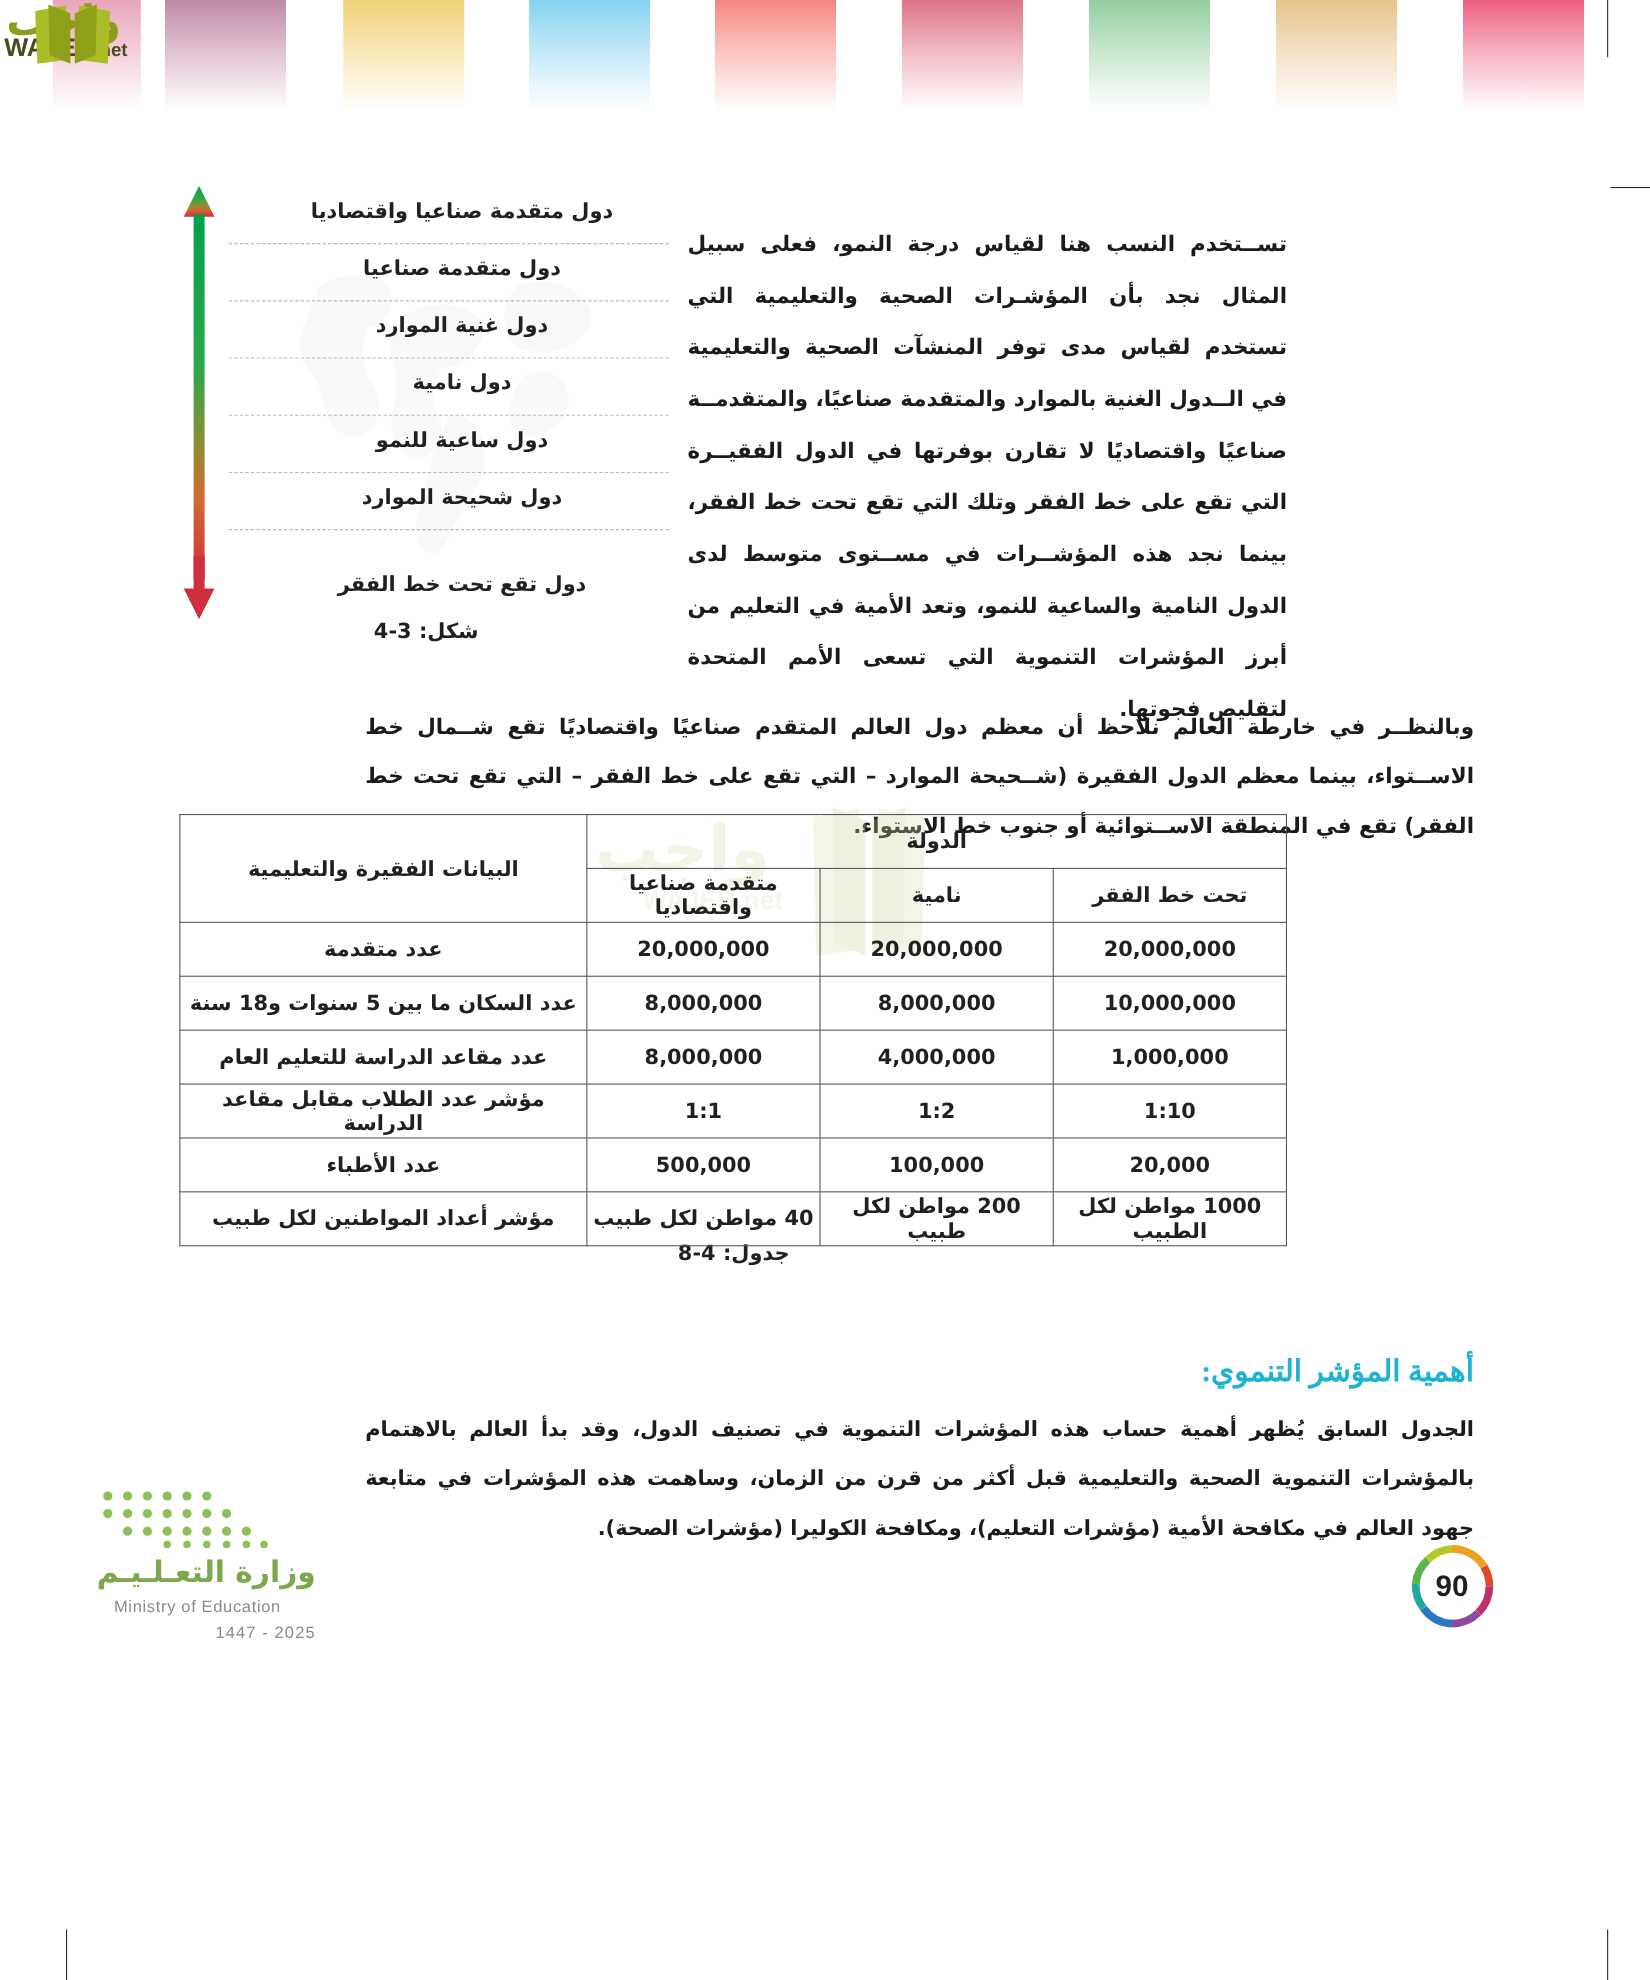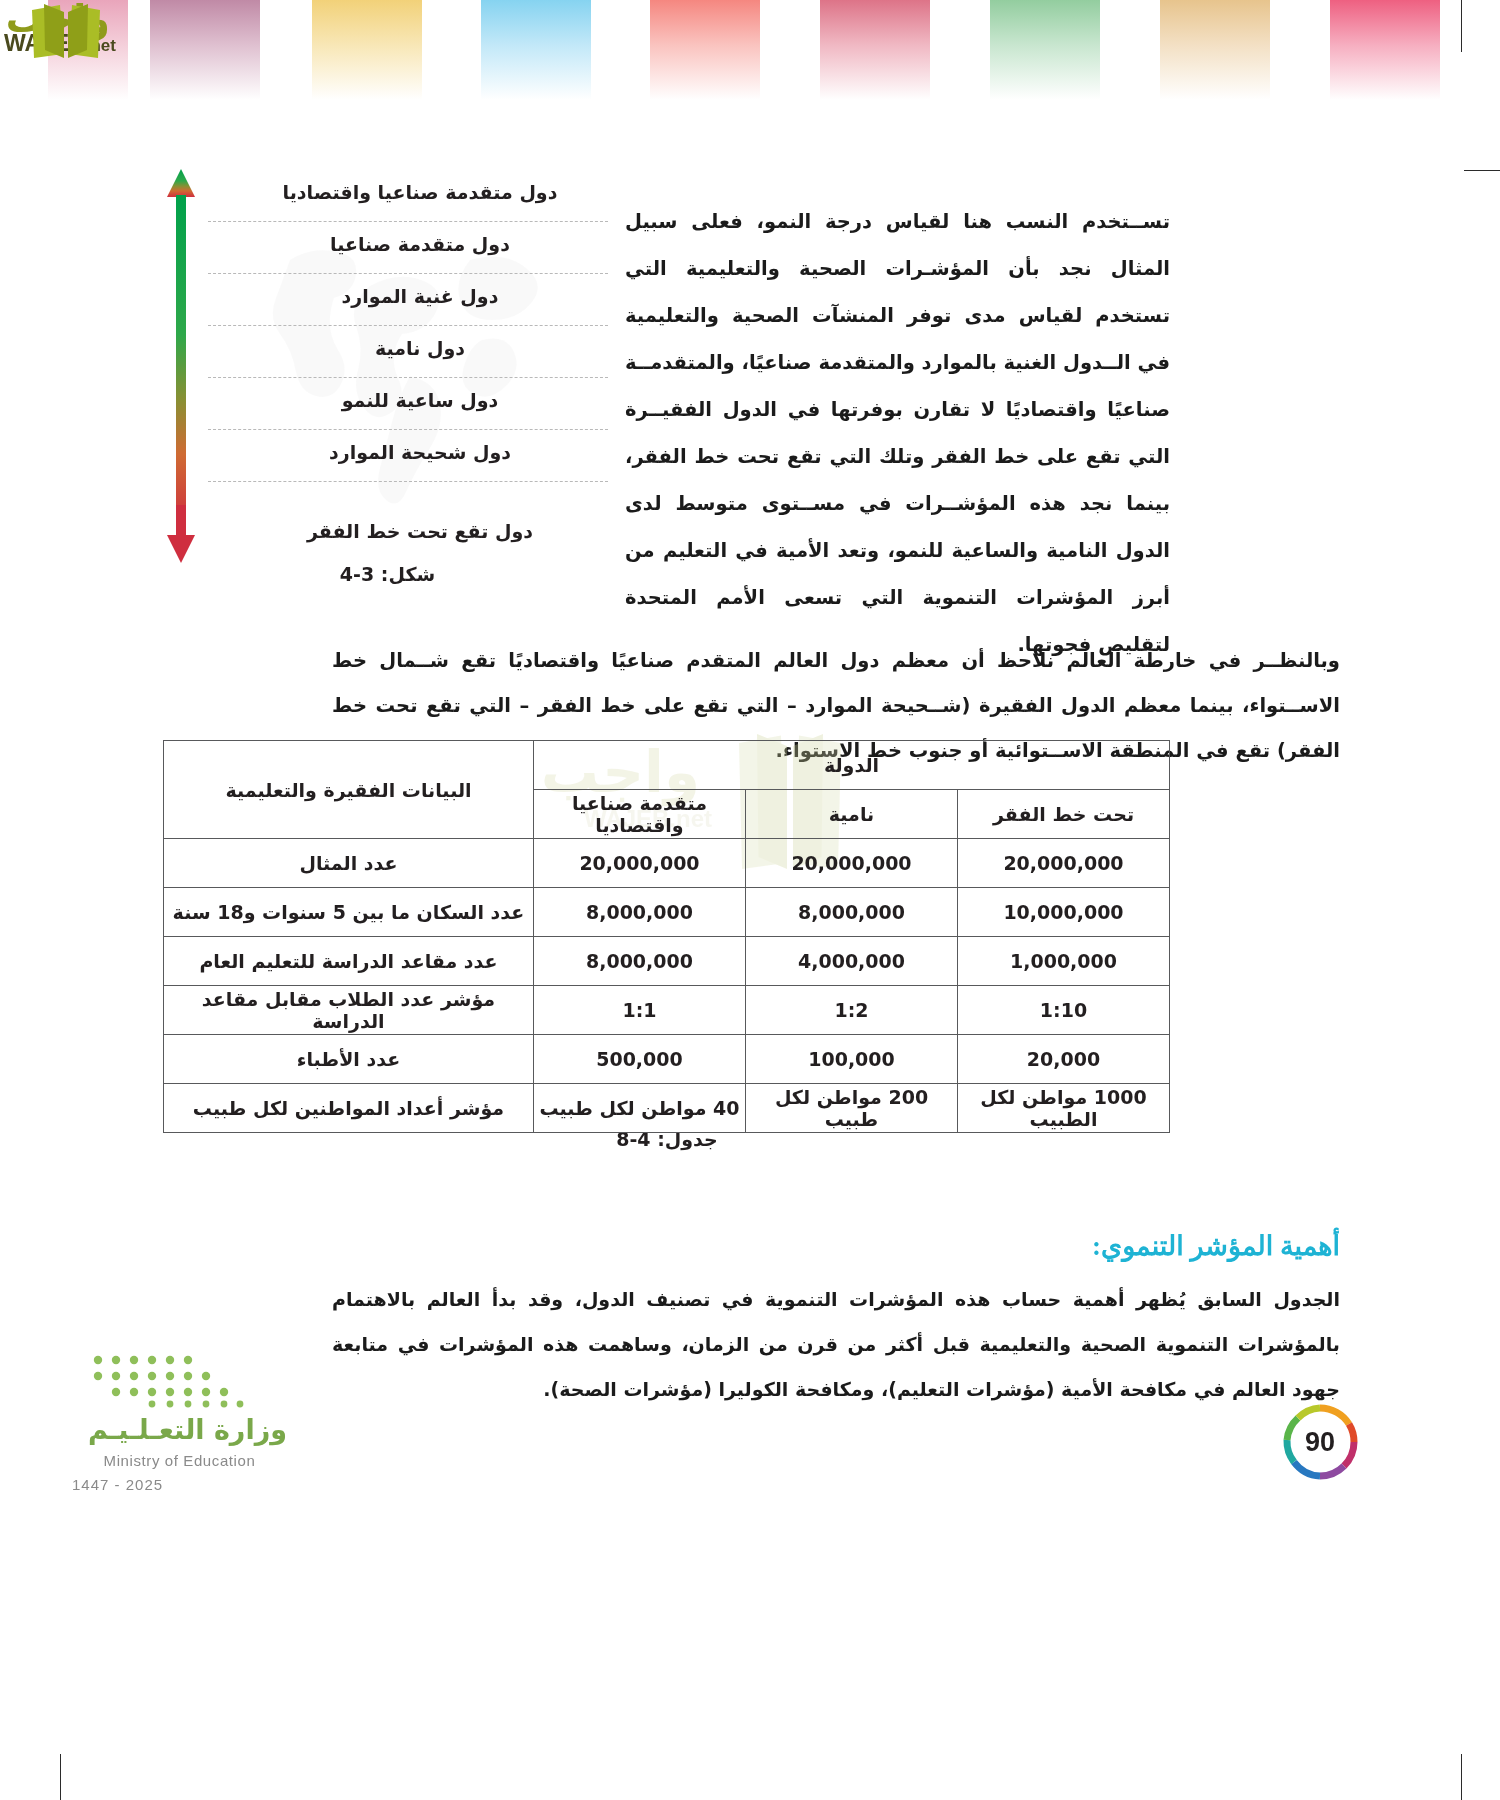--- a/index.html
+++ b/index.html
@@ -147,21 +147,21 @@
     position:absolute;left:0;top:62px;width:215px;
     font-size:27px;font-weight:bold;color:#7aa84a;direction:rtl;
     letter-spacing:1px;
   }
   .moe-en{
     position:absolute;left:0;top:100px;width:215px;text-align:center;
     font-size:15px;color:#8a8a8a;font-family:"Liberation Sans",sans-serif;
     letter-spacing:.6px;
   }
   .moe-yr{
-    position:absolute;left:0;top:124px;width:215px;text-align:left;
+    position:absolute;left:0;top:124px;width:215px;text-align:right;
     font-size:15px;color:#8a8a8a;font-family:"Liberation Sans",sans-serif;
     letter-spacing:1px;
   }
   .pagenum-wrap{position:absolute;left:1278px;top:1400px;width:84px;height:84px;}
   .pagenum{
     position:absolute;left:0;top:0;width:84px;height:84px;
     display:flex;align-items:center;justify-content:center;
     font-size:27px;font-weight:bold;color:#231f20;
     font-family:"Liberation Sans",sans-serif;
   }
@@ -283,21 +283,21 @@
           <th class="sub">تحت خط الفقر</th>
           <th class="sub">نامية</th>
           <th class="sub">متقدمة صناعيا واقتصاديا</th>
         </tr>
       </thead>
       <tbody>
         <tr>
           <td class="val">20,000,000</td>
           <td class="val">20,000,000</td>
           <td class="val">20,000,000</td>
-          <td class="metric">عدد المثال</td>
+          <td class="metric">عدد متقدمة</td>
         </tr>
         <tr>
           <td class="val">10,000,000</td>
           <td class="val">8,000,000</td>
           <td class="val">8,000,000</td>
           <td class="metric">عدد السكان ما بين 5 سنوات و18 سنة</td>
         </tr>
         <tr>
           <td class="val">1,000,000</td>
           <td class="val">4,000,000</td>

